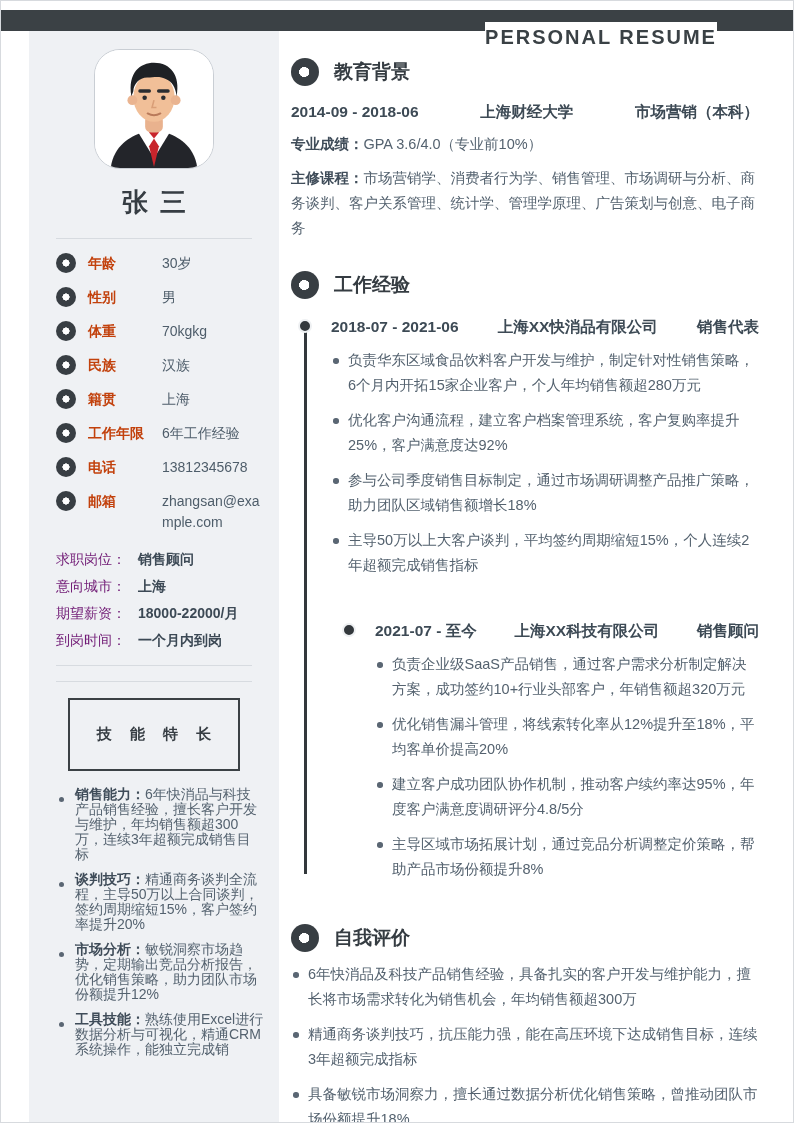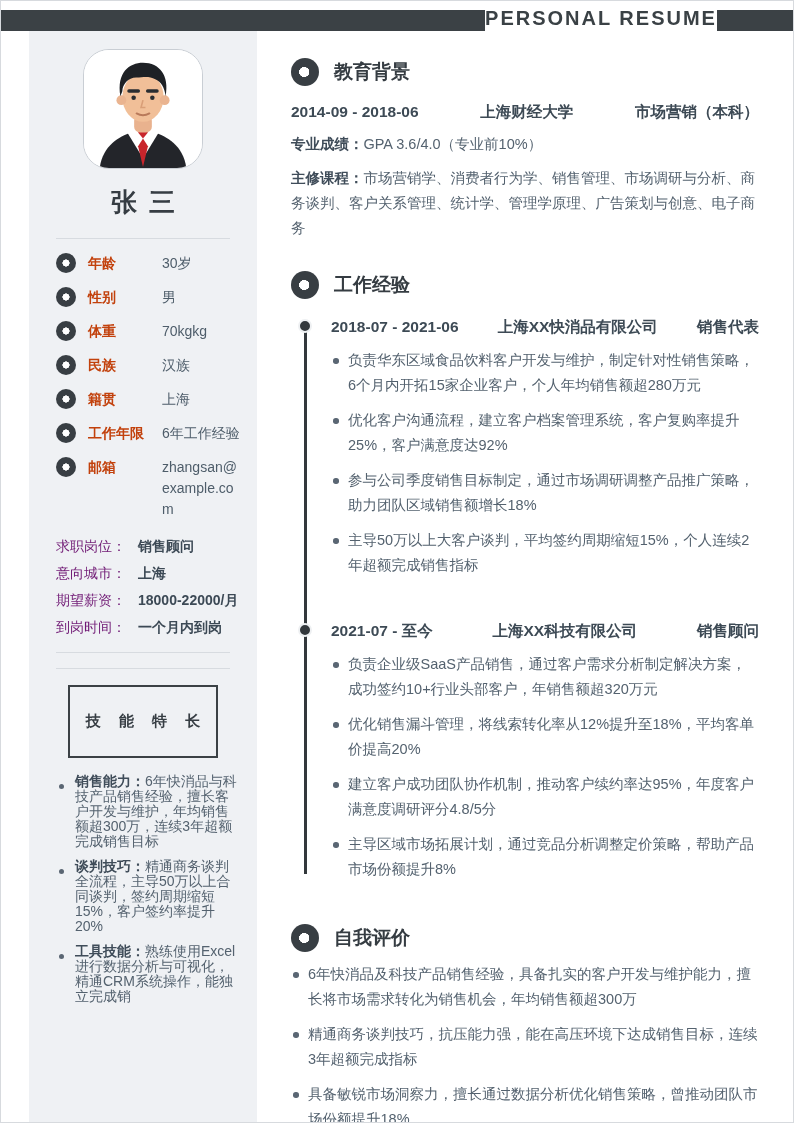--- a/index.html
+++ b/index.html
@@ -5,27 +5,27 @@
   * { margin:0; padding:0; box-sizing:border-box; }
   html,body { background:#fff; }
   body { font-family:"Liberation Sans","DejaVu Sans",sans-serif; }
   .page{
     position:relative; width:794px; height:1123px; margin:0 auto;
     background:#fff; border:1px solid #d7dade; overflow:hidden;
   }
   
   .topbar{ position:absolute; top:9px; left:0; right:0; height:21px; background:#3b4145; }
   .title-box{
-    position:absolute; top:2px; right:76px; width:232px; height:31px; background:#fff;
+    position:absolute; top:21px; right:76px; width:232px; height:31px; background:#fff;
     display:flex; align-items:center; justify-content:center;text-align:center;
   }
   .title-box span{ font-size:20px; font-weight:700; letter-spacing:2px; color:#3a4145; }
   
   .sidebar{
-    position:absolute; left:28px; top:30px; width:228px; height:1093px;
+    position:absolute; left:28px; top:30px; width:250px; height:1093px;
     background:#eff1f4; padding:18px 13px 0 13px; overflow:hidden;
   }
   .avatar-wrap{
     width:120px; height:120px; margin:0 auto; background:#fff;
     border:1px solid #c9ced4; border-radius:26px; overflow:hidden;
   }
   .avatar-wrap svg{ display:block; width:100%; height:100%; }
   .name{ margin-top:16px; text-align:center; font-size:26px; font-weight:700;
          letter-spacing:12px; padding-left:12px; color:#363d43; }
   .divider{ height:1px; background:#d7dbe0; margin:18px 14px 14px 14px; }
@@ -69,21 +69,21 @@
   .job{ position:relative; padding-top:13px; }
   .job-dot{ position:absolute; left:-33px; top:15px; width:14px; height:14px;
             border-radius:50%; background:#33383c; border:2px solid #eef0f2; }
   .job-head{ display:flex; justify-content:space-between; align-items:baseline;
              font-size:15.5px; font-weight:700; color:#3d4a55; }
   .bullets{ list-style:none; margin-top:4px; }
   .bullets li{ position:relative; padding-left:17px; margin-top:10px;
                font-size:14.5px; line-height:25px; color:#54626f; }
   .bullets li::before{ content:""; position:absolute; left:2px; top:10px;
                width:5.5px; height:5.5px; border-radius:50%; background:#5a6673; }
-  .job2{ margin-top:30px; }
+  .job2{ margin-top:30px;margin-left:44px; }
   .eval-bullets{ margin-top:8px; }
 </style>
 </head>
 <body>
 
 <div class="page">
 
   <div class="topbar"></div>
   <div class="title-box">
     <span>PERSONAL RESUME</span>
@@ -141,20 +141,25 @@
         <span class="info-label">籍贯</span>
         <span class="info-value">上海</span>
       </li>
       <li class="info-row">
         <span class="donut-sm"></span>
         <span class="info-label">工作年限</span>
         <span class="info-value">6年工作经验</span>
       </li>
       <li class="info-row">
         <span class="donut-sm"></span>
+        <span class="info-label">电话</span>
+        <span class="info-value">13812345678</span>
+      </li>
+      <li class="info-row">
+        <span class="donut-sm"></span>
         <span class="info-label">邮箱</span>
         <span class="info-value">zhangsan@example.com</span>
       </li>
     </ul>
 
     <ul class="intent-list">
       <li class="intent-row">
         <span class="intent-label">求职岗位：</span>
         <span class="intent-value">销售顾问</span>
       </li>
@@ -173,20 +178,21 @@
     </ul>
 
     <div class="divider2"></div>
     <div class="divider2"></div>
 
     <div class="skills-box">技 能 特 长</div>
 
     <ul class="skills-list">
       <li><span class="b">销售能力：</span><span>6年快消品与科技产品销售经验，擅长客户开发与维护，年均销售额超300万，连续3年超额完成销售目标</span></li>
       <li><span class="b">谈判技巧：</span><span>精通商务谈判全流程，主导50万以上合同谈判，签约周期缩短15%，客户签约率提升20%</span></li>
+      <li><span class="b">市场分析：</span><span>敏锐洞察市场趋势，定期输出竞品分析报告，优化销售策略，助力团队市场份额提升12%</span></li>
       <li><span class="b">工具技能：</span><span>熟练使用Excel进行数据分析与可视化，精通CRM系统操作，能独立完成销</span></li>
     </ul>
   </div>
 
   <div class="main">
 
     <div class="section-head head-edu">
       <span class="donut"></span>
       <span class="section-title">教育背景</span>
     </div>

